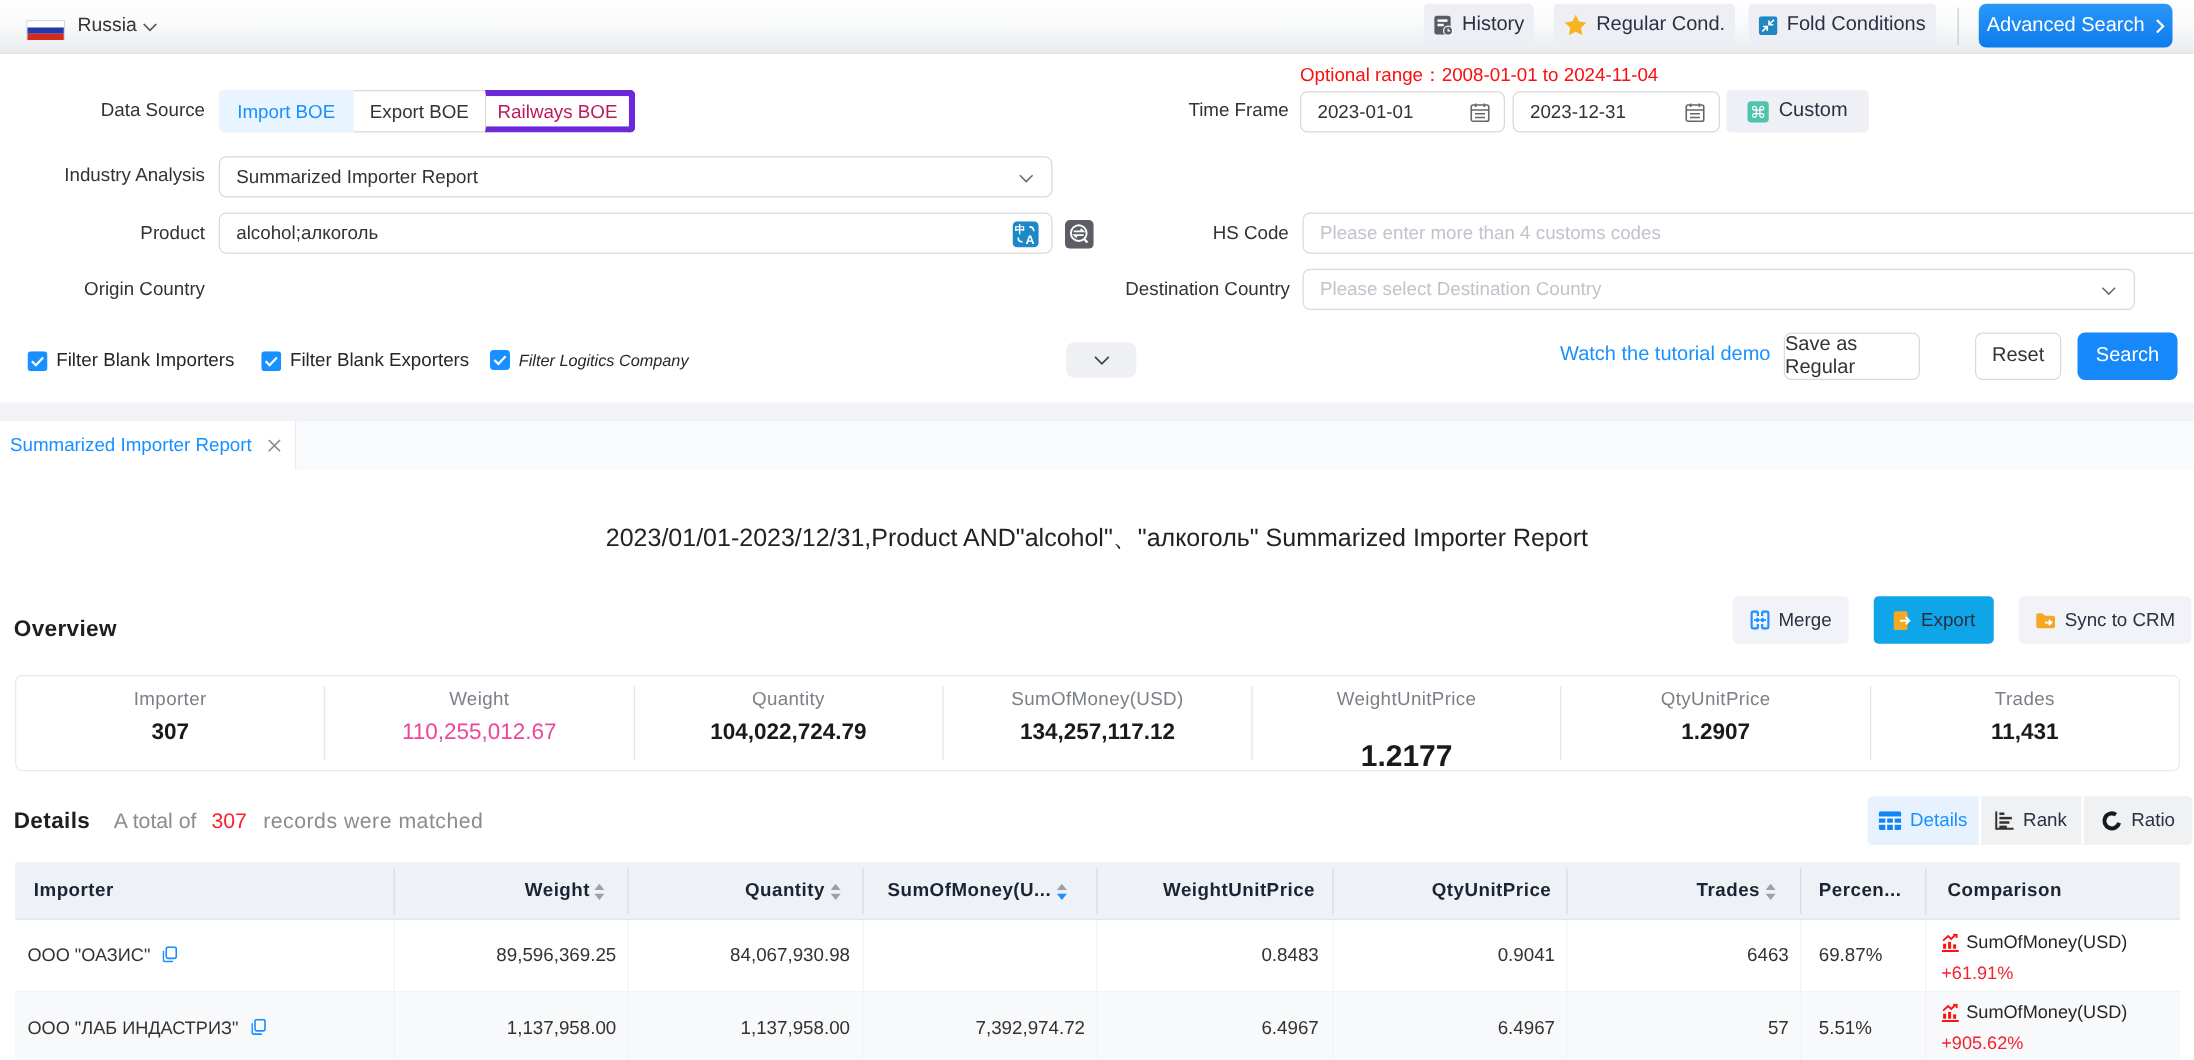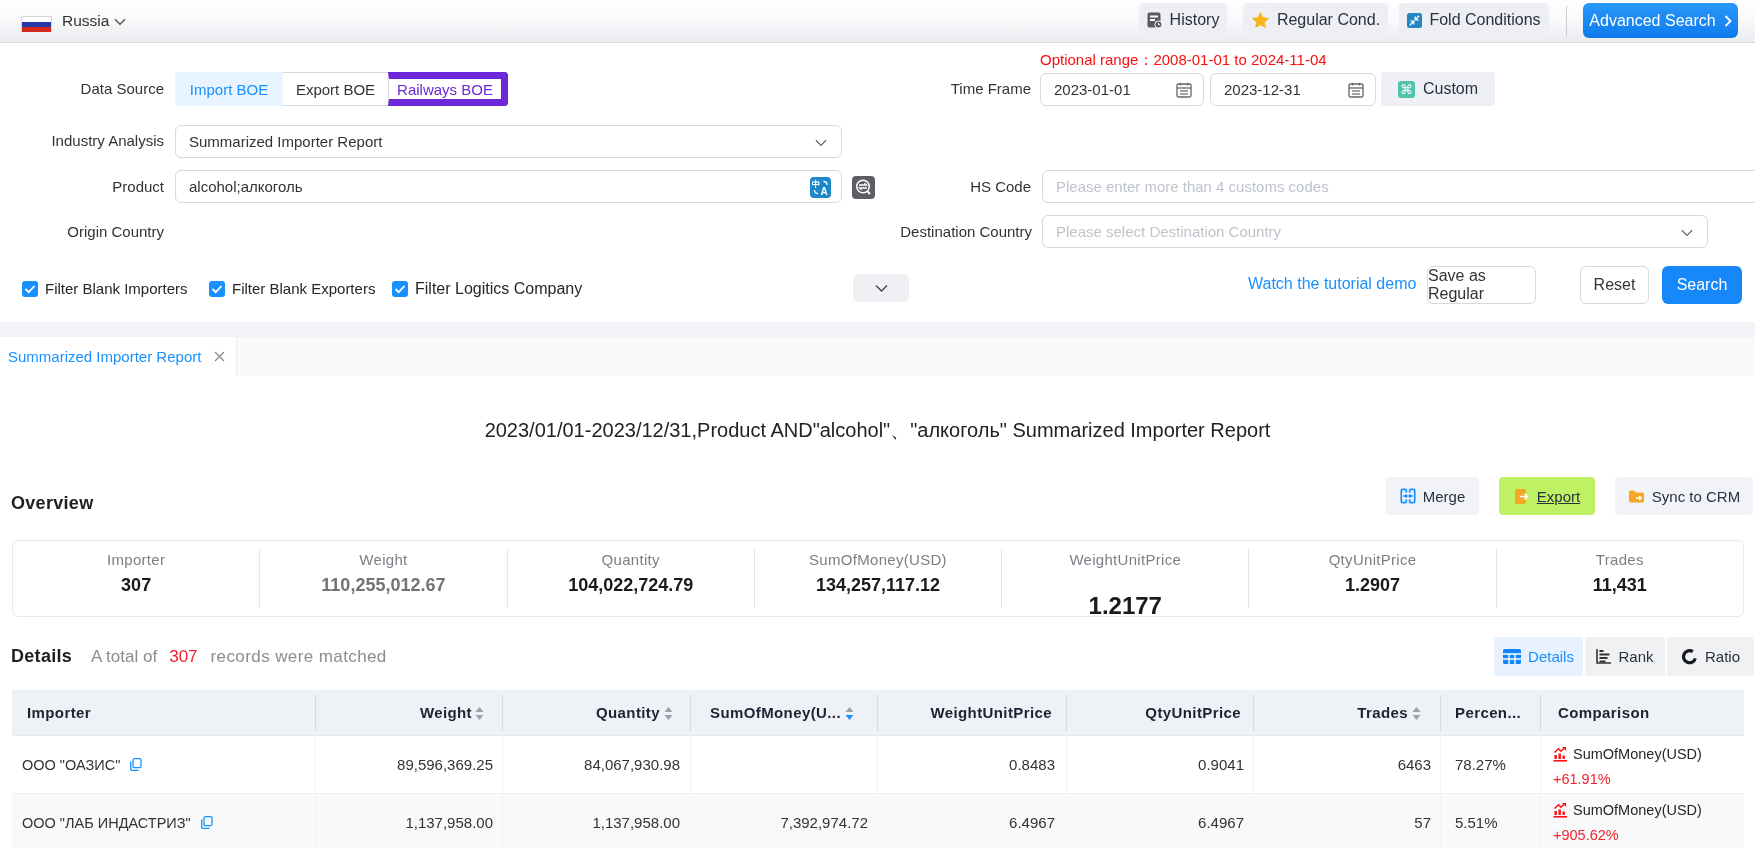--- a/index.html
+++ b/index.html
@@ -60,21 +60,21 @@
         </svg>
   </div>
 </div>
 
 <div class="abs" style="left:1040px;top:51px;font-size:15px;color:#fb0e0e;">Optional range：2008-01-01 to 2024-11-04</div>
 
 <div class="lbl" style="left:40px;top:72px;width:124px;">Data Source</div>
 <div class="abs" style="left:175px;top:72px;height:34px;display:flex;">
   <div style="width:108px;background:#e8f4ff;border-radius:4px 0 0 4px;display:flex;align-items:center;justify-content:center;font-size:15px;color:#1890ff;">Import BOE</div>
   <div style="width:106px;background:#fff;border:1px solid #d9d9d9;border-left:none;display:flex;align-items:center;justify-content:center;font-size:15px;color:#333;">Export BOE</div>
-  <div style="width:120px;background:#fff;border:7px solid #6d28d9;border-left:1px solid #d9d9d9;border-radius:0 4px 4px 0;margin-left:-1px;display:flex;align-items:center;justify-content:center;font-size:15px;color:#6d28d9;">Railways BOE</div>
+  <div style="width:120px;background:#fff;border:5px solid #6d28d9;border-left:1px solid #d9d9d9;border-radius:0 4px 4px 0;margin-left:-1px;display:flex;align-items:center;justify-content:center;font-size:15px;color:#be185d;">Railways BOE</div>
 </div>
 <div class="lbl" style="left:900px;top:72px;width:131px;">Time Frame</div>
 <div class="inp" style="left:1040px;top:73px;width:164px;">2023-01-01
   <svg class="abs" style="right:11px;top:8px;" width="16" height="16" viewBox="0 0 16 16">
         <rect x="1" y="2" width="14" height="13" rx="1.5" fill="none" stroke="#666" stroke-width="1.3"></rect>
         <line x1="1" y1="6" x2="15" y2="6" stroke="#666" stroke-width="1.3"></line>
         <line x1="4.5" y1="0.8" x2="4.5" y2="3.5" stroke="#666" stroke-width="1.3"></line>
         <line x1="11.5" y1="0.8" x2="11.5" y2="3.5" stroke="#666" stroke-width="1.3"></line>
         <line x1="4" y1="9" x2="12" y2="9" stroke="#666" stroke-width="1.2"></line>
         <line x1="4" y1="12" x2="12" y2="12" stroke="#666" stroke-width="1.2"></line>
@@ -140,21 +140,21 @@
         <rect width="16" height="16" rx="3" fill="#1890ff"></rect>
         <path d="M3.5 8 L6.7 11.2 L12.5 5" stroke="#fff" stroke-width="1.8" fill="none"></path>
       </svg>
   <span style="font-size:15px;color:#262626;">Filter Blank Exporters</span>
 </div>
 <div class="abs" style="left:392px;top:280px;display:flex;align-items:center;gap:7px;">
   <svg width="16" height="16" viewBox="0 0 16 16">
         <rect width="16" height="16" rx="3" fill="#1890ff"></rect>
         <path d="M3.5 8 L6.7 11.2 L12.5 5" stroke="#fff" stroke-width="1.8" fill="none"></path>
       </svg>
-  <span style="font-size:16px;color:#262626;">Filter Logitics Company</span>
+  <span style="font-size:13px;color:#262626;font-style:italic;">Filter Logitics Company</span>
 </div>
 <div class="abs" style="left:853px;top:274px;width:56px;height:28px;background:#eef0f4;border-radius:6px;display:flex;align-items:center;justify-content:center;">
   <svg width="13" height="9" viewBox="0 0 13 9">
         <path d="M1 1.5 L6.5 7 L12 1.5" fill="none" stroke="#444" stroke-width="1.4"></path>
       </svg>
 </div>
 <div class="abs" style="left:1248px;top:275px;font-size:16px;color:#1890ff;">Watch the tutorial demo</div>
 <div class="wbtn" style="left:1427px;top:266px;width:109px;">Save as Regular</div>
 <div class="wbtn" style="left:1580px;top:266px;width:69px;">Reset</div>
 <div class="abs" style="left:1662px;top:266px;width:80px;height:38px;background:#1688fa;border-radius:6px;color:#fff;font-size:16px;display:flex;align-items:center;justify-content:center;">Search</div>
@@ -173,21 +173,21 @@
 <div class="abs" style="left:11px;top:493px;font-size:18px;font-weight:bold;letter-spacing:0.3px;color:#1f1f1f;">Overview</div>
 <div class="gbtn" style="left:1386px;top:477px;width:93px;height:38px;background:#f1f3f8;font-size:15px;">
   <svg width="16" height="16" viewBox="0 0 16 16">
         <path d="M6.3 1.3 H2.6 Q1.3 1.3 1.3 2.6 V13.4 Q1.3 14.7 2.6 14.7 H6.3 M6.3 1.3 V4.8 M6.3 14.7 V11.2" fill="none" stroke="#1890ff" stroke-width="1.7"></path>
         <path d="M9.7 1.3 H13.4 Q14.7 1.3 14.7 2.6 V13.4 Q14.7 14.7 13.4 14.7 H9.7 M9.7 1.3 V4.8 M9.7 14.7 V11.2" fill="none" stroke="#1890ff" stroke-width="1.7"></path>
         <path d="M3.2 8 H6.8 M5.3 6.5 L7.1 8 L5.3 9.5" fill="none" stroke="#1890ff" stroke-width="1.4"></path>
         <path d="M12.8 8 H9.2 M10.7 6.5 L8.9 8 L10.7 9.5" fill="none" stroke="#1890ff" stroke-width="1.4"></path>
       </svg>
   <span>Merge</span>
 </div>
-<div class="gbtn" style="left:1499px;top:477px;width:96px;height:38px;background:#bef264;font-size:15px;text-decoration:underline;">
+<div class="gbtn" style="left:1499px;top:477px;width:96px;height:38px;background:#0ea5e9;font-size:15px;">
   <svg width="16" height="17" viewBox="0 0 16 17">
         <rect x="1" y="1" width="11" height="15" rx="1.5" fill="#f6a723"></rect>
         <path d="M6 8.5 h7 M10.5 5.5 l3 3 l-3 3" stroke="#fff" stroke-width="1.6" fill="none"></path>
       </svg>
   <span>Export</span>
 </div>
 <div class="gbtn" style="left:1615px;top:477px;width:138px;height:38px;background:#f1f3f8;font-size:15px;">
   <svg width="17" height="15" viewBox="0 0 17 15">
         <path d="M1 3 Q1 1.5 2.5 1.5 H6 L8 3.5 H14.5 Q16 3.5 16 5 V12 Q16 13.5 14.5 13.5 H2.5 Q1 13.5 1 12 Z" fill="#f6a723"></path>
         <path d="M8 9 h5 M11 7 l2.2 2 l-2.2 2" stroke="#fff" stroke-width="1.4" fill="none"></path>
@@ -197,21 +197,21 @@
 
 <div class="abs" style="left:12px;top:540px;width:1732px;height:77px;border:1px solid #e8eaec;border-radius:6px;background:#fff;">
   <div style="display:flex;height:100%;">
     <div style="flex:1;position:relative;text-align:center;">
           <div style="margin-top:10px;font-size:15px;letter-spacing:0.3px;color:#7b8087;">Importer</div>
           <div style="margin-top:7px;font-size:18px;font-weight:bold;color:#1a1a1a;">307</div>
         </div>
     <div style="width:1px;background:#e4e6e9;margin:8px 0;"></div>
     <div style="flex:1;position:relative;text-align:center;">
           <div style="margin-top:10px;font-size:15px;letter-spacing:0.3px;color:#7b8087;">Weight</div>
-          <div style="margin-top:7px;font-size:18px;font-weight:bold;color:#737373;">110,255,012.67</div>
+          <div style="margin-top:7px;font-size:18px;font-weight:normal;color:#ec4899;">110,255,012.67</div>
         </div>
     <div style="width:1px;background:#e4e6e9;margin:8px 0;"></div>
     <div style="flex:1;position:relative;text-align:center;">
           <div style="margin-top:10px;font-size:15px;letter-spacing:0.3px;color:#7b8087;">Quantity</div>
           <div style="margin-top:7px;font-size:18px;font-weight:bold;color:#1a1a1a;">104,022,724.79</div>
         </div>
     <div style="width:1px;background:#e4e6e9;margin:8px 0;"></div>
     <div style="flex:1;position:relative;text-align:center;">
           <div style="margin-top:10px;font-size:15px;letter-spacing:0.3px;color:#7b8087;">SumOfMoney(USD)</div>
           <div style="margin-top:7px;font-size:18px;font-weight:bold;color:#1a1a1a;">134,257,117.12</div>
@@ -321,21 +321,21 @@
     <svg style="margin-left:6px;vertical-align:-1px;" width="12" height="13" viewBox="0 0 12 13">
           <rect x="3" y="0.7" width="8" height="9" rx="1.5" fill="none" stroke="#1890ff" stroke-width="1.3"></rect>
           <path d="M8.5 12.3 H2.2 Q0.7 12.3 0.7 10.8 V3.5" fill="none" stroke="#1890ff" stroke-width="1.3"></path>
         </svg>
   </div>
   <div class="abs" style="left:303px;top:46px;width:178px;height:58px;line-height:58px;color:#333;text-align:right;">89,596,369.25</div>
   <div class="abs" style="left:490px;top:46px;width:178px;height:58px;line-height:58px;color:#333;text-align:right;">84,067,930.98</div>
   <div class="abs" style="left:865px;top:46px;width:178px;height:58px;line-height:58px;color:#333;text-align:right;">0.8483</div>
   <div class="abs" style="left:1054px;top:46px;width:178px;height:58px;line-height:58px;color:#333;text-align:right;">0.9041</div>
   <div class="abs" style="left:1241px;top:46px;width:178px;height:58px;line-height:58px;color:#333;text-align:right;">6463</div>
-  <div class="abs" style="left:1443px;top:46px;height:58px;line-height:58px;color:#333;">78.27%</div>
+  <div class="abs" style="left:1443px;top:46px;height:58px;line-height:58px;color:#333;">69.87%</div>
   <div class="abs" style="left:1541px;top:56px;display:flex;align-items:center;gap:5px;">
     <svg width="15" height="15" viewBox="0 0 15 15">
           <rect x="0.5" y="13" width="13.5" height="1.6" fill="#f11"></rect>
           <rect x="1.5" y="8" width="2.4" height="4" fill="#f11"></rect>
           <rect x="5.5" y="6.5" width="2.4" height="5.5" fill="#f11"></rect>
           <rect x="9.5" y="8.5" width="2.4" height="3.5" fill="#f11"></rect>
           <path d="M1.5 5.5 L5.5 1.8 L8 4.2 L11.5 0.8" fill="none" stroke="#f11" stroke-width="1.5"></path>
           <path d="M9.5 0.5 h2.8 v2.8" fill="none" stroke="#f11" stroke-width="1.5"></path>
         </svg>
     <span style="font-size:14.5px;color:#262626;">SumOfMoney(USD)</span>

